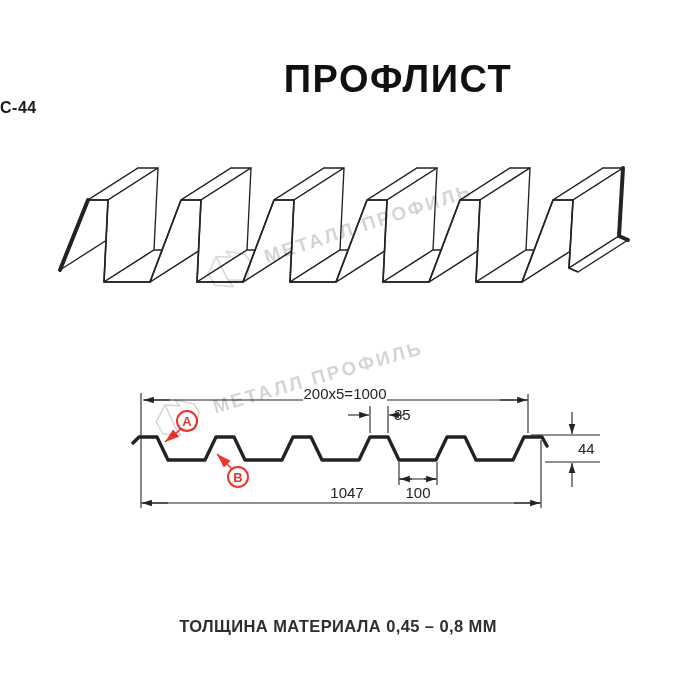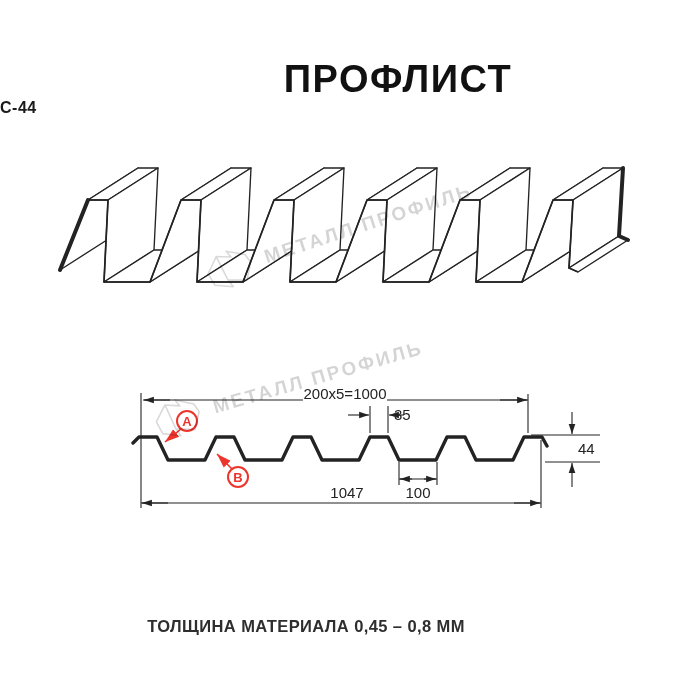--- a/index.html
+++ b/index.html
@@ -3,21 +3,21 @@
 <meta charset="utf-8">
 <style>
   html,body{margin:0;padding:0;width:700px;height:700px;background:#ffffff;overflow:hidden;
             font-family:"Liberation Sans", sans-serif;}
   .stage{position:relative;width:700px;height:700px;background:#fff;}
   .page-title{position:absolute;left:0;top:58px;width:700px;text-align:center;
               font-size:38px;font-weight:800;letter-spacing:1.5px;color:#111;margin-left:48px;}
   .product-code{position:absolute;left:0;top:99px;width:700px;
                 font-size:16px;font-weight:700;letter-spacing:0.5px;color:#1a1a1a;}
   .footer-note{position:absolute;left:0;top:617px;width:612px;text-align:center;
-               font-size:16.5px;font-weight:600;letter-spacing:0.4px;color:#2e2e2e;}
+               font-size:16.5px;font-weight:600;letter-spacing:0.4px;color:#2e2e2e;padding-left:32px;}
   svg.layer{position:absolute;left:0;top:0;width:700px;height:700px;}
   #hero-svg{z-index:1;}
   #section-svg{z-index:2;}
   .watermark{position:absolute;display:flex;align-items:center;gap:9px;z-index:3;
              pointer-events:none;white-space:nowrap;}
   .watermark .wm-text{font-size:19px;font-weight:700;letter-spacing:2.5px;color:rgba(0,0,0,0.17);}
   .wm1{left:205px;top:256px;transform:rotate(-18deg);transform-origin:left center;}
   .wm2{left:153px;top:404px;transform:rotate(-16deg);transform-origin:left center;}
   text{font-family:"Liberation Sans", sans-serif;}
 </style>

